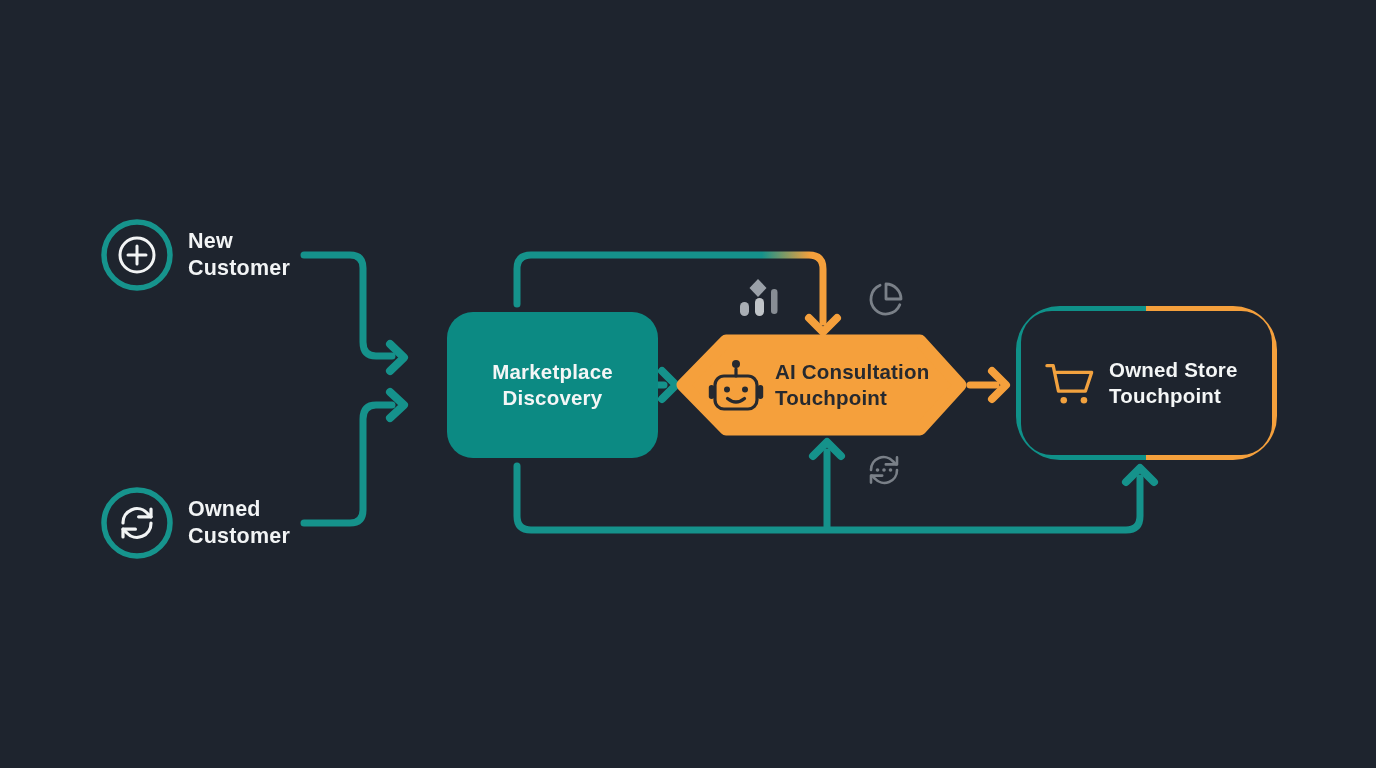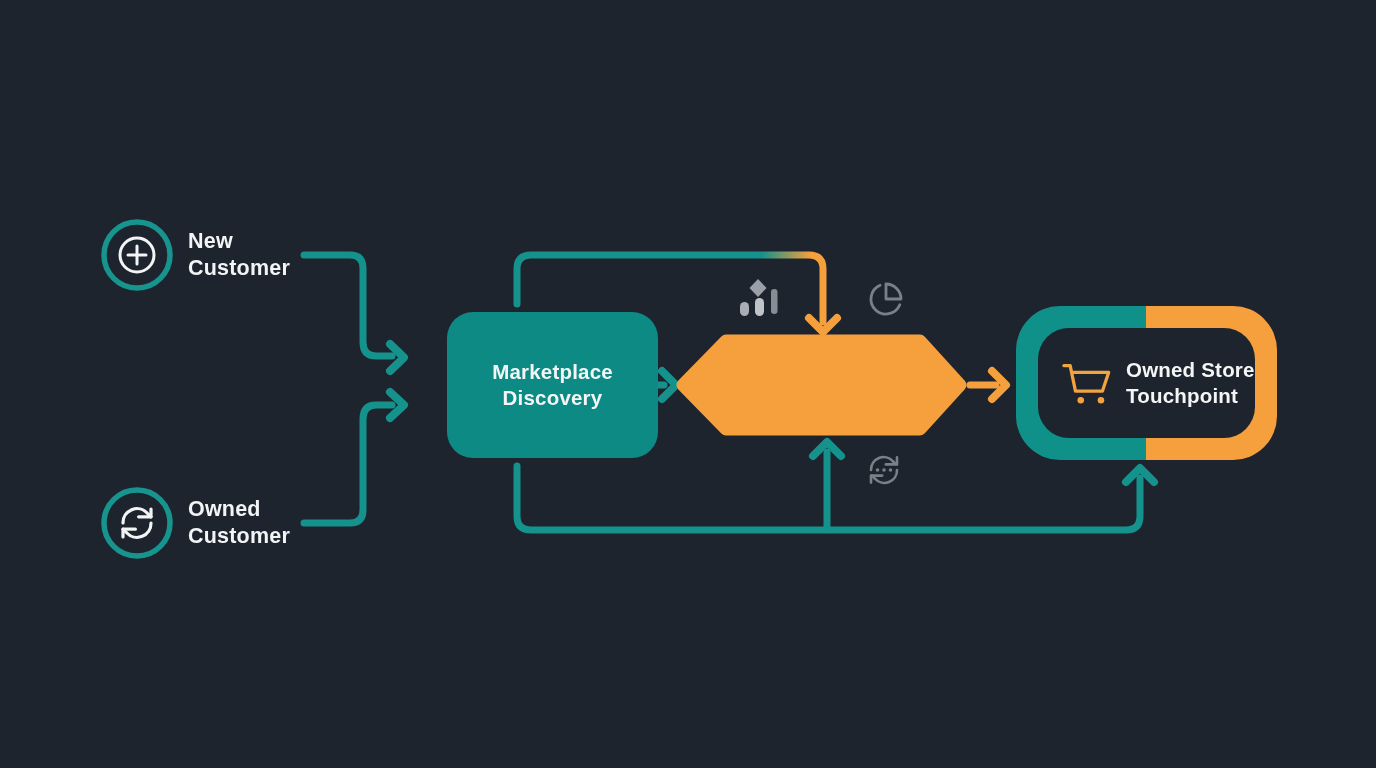--- a/index.html
+++ b/index.html
@@ -26,21 +26,21 @@
     left:702px;top:350px;width:256px;height:70px;display:flex;
     align-items:center;gap:11px;padding-left:6px;
   }
   .hex-content .txt{
     color:#26292f;font-size:20.5px;font-weight:700;line-height:26px;
     letter-spacing:.2px;
   }
   .store-box{
     left:1016px;top:306px;width:261px;height:154px;box-sizing:border-box;
     background:linear-gradient(90deg,#0f9189 0 50%,#f5a03c 50% 100%);
-    border-radius:44px;padding:22px;
+    border-radius:44px;padding:5px;
   }
   .store-inner{
     width:100%;height:100%;background:#1e242e;border-radius:31px;
     display:flex;align-items:center;gap:14px;padding-left:24px;box-sizing:border-box;
   }
   .store-inner .txt{
     color:#f4f6f6;font-size:20.5px;font-weight:700;line-height:26px;
     letter-spacing:.2px;
   }
   .tline{display:block;}
@@ -142,20 +142,36 @@
     <span class="tline">Customer</span>
   </div>
 
   <div class="abs node-box">
     <div class="txt">
       <span class="tline">Marketplace</span>
       <span class="tline">Discovery</span>
     </div>
   </div>
 
+  <div class="abs hex-content">
+    <svg width="56" height="58" viewBox="0 0 56 58" fill="none" stroke="#26292f" stroke-width="3.2" stroke-linecap="round" stroke-linejoin="round">
+      <circle cx="28" cy="8" r="4" fill="#26292f" stroke="none"></circle>
+      <path d="M28 13 V20"></path>
+      <rect x="7" y="20" width="42" height="33" rx="9"></rect>
+      <rect x="0.8" y="29" width="5.5" height="14" rx="2.7" fill="#26292f" stroke="none"></rect>
+      <rect x="49.7" y="29" width="5.5" height="14" rx="2.7" fill="#26292f" stroke="none"></rect>
+      <circle cx="19" cy="33.5" r="3" fill="#26292f" stroke="none"></circle>
+      <circle cx="37" cy="33.5" r="3" fill="#26292f" stroke="none"></circle>
+      <path d="M19.5 42.5 Q28 49.5 36.5 42.5"></path>
+    </svg>
+    <div class="txt">
+      <span class="tline">AI Consultation</span>
+      <span class="tline">Touchpoint</span>
+    </div>
+  </div>
 
   <div class="abs store-box">
     <div class="store-inner">
       <svg width="50" height="44" viewBox="0 0 52 44" fill="none" stroke="#f2a23f" stroke-width="3.4" stroke-linecap="round" stroke-linejoin="round">
         <path d="M2 4 H8.5 L14 30.5 H42 L48.5 11 H10.5"></path>
         <circle cx="19.5" cy="40" r="3.4" fill="#f2a23f" stroke="none"></circle>
         <circle cx="40.5" cy="40" r="3.4" fill="#f2a23f" stroke="none"></circle>
       </svg>
       <div class="txt">
         <span class="tline">Owned Store</span>

